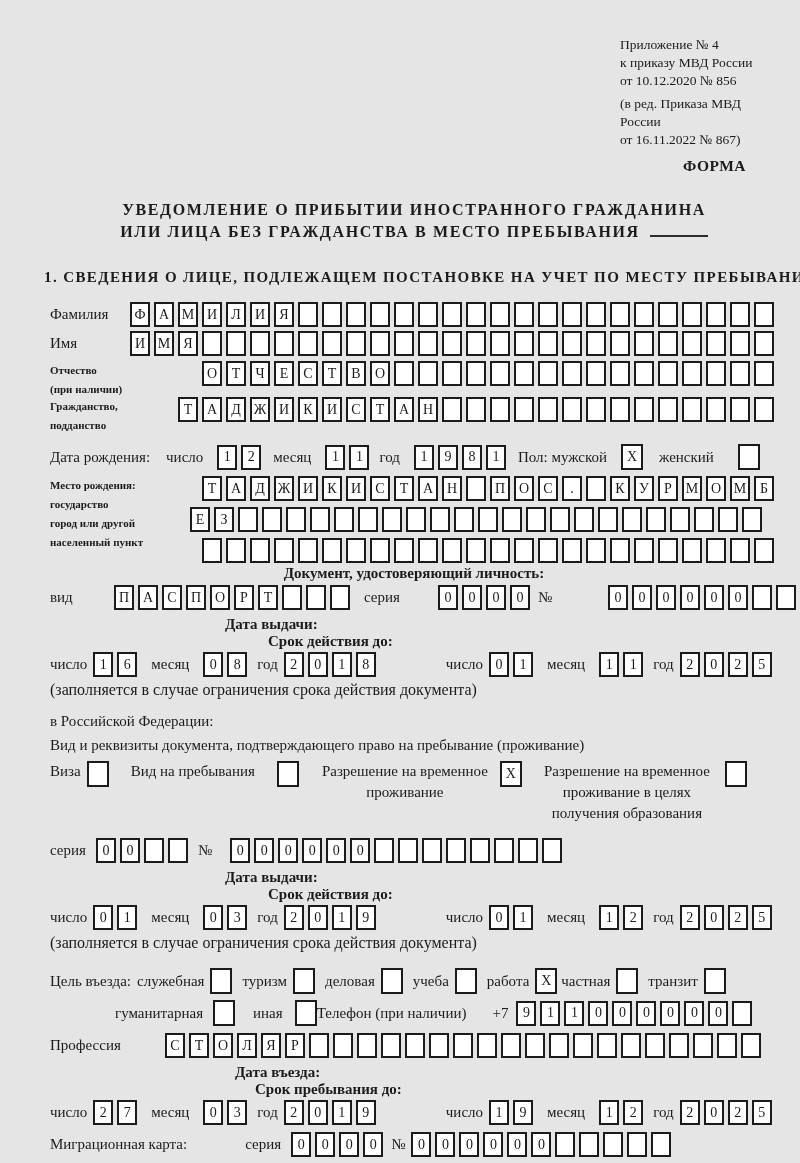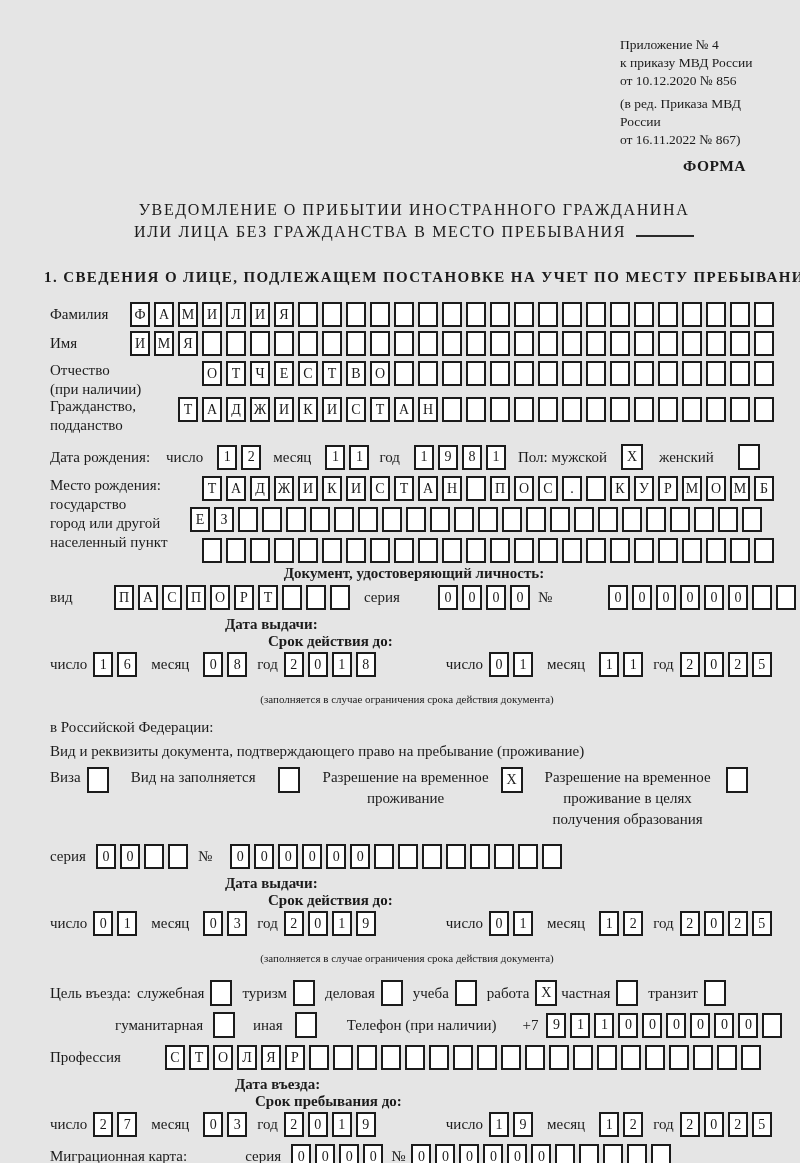--- a/index.html
+++ b/index.html
@@ -3,32 +3,32 @@
 <meta charset="utf-8">
 <style>
   * { box-sizing: border-box; margin: 0; padding: 0; }
   body { background:#ffffff; font-family:"Liberation Serif", serif; color:#1b1b1b; }
   .page { position:relative; width:800px; height:1163px; background:#e5e5e5; padding:36px 22px 0 50px; overflow:hidden; }
 
   .appendix { margin-left:570px; font-size:13.5px; line-height:18px; }
   .appendix .grp2 { margin-top:5px; }
   .forma { text-align:right; padding-right:32px; font-weight:bold; font-size:15.5px; margin-top:8px; letter-spacing:0.5px; }
 
-  .title { text-align:center; font-weight:normal; font-size:16px; letter-spacing:1.6px; margin-top:24px; line-height:22px; }
+  .title { text-align:center; font-weight:bold; font-size:16px; letter-spacing:1.6px; margin-top:24px; line-height:22px; }
   .blank-line { display:inline-block; width:58px; border-bottom:2.5px solid #2b2b2b; height:14px; margin-left:10px; }
 
   .sec-heading { font-weight:bold; font-size:15px; letter-spacing:1.4px; margin-top:26px; margin-left:-6px; white-space:nowrap; }
 
   .cells { display:flex; gap:4px; flex:none; }
   .cell { flex:none; width:20px; height:25px; border:2px solid #1b1b1b; display:flex; align-items:center; justify-content:center; font-size:14px; line-height:1; background:#fff; }
   .cbwrap .cell { width:22px; height:26px; }
 
   .frow { display:flex; align-items:center; }
   .lbl { font-size:15px; flex:none; }
-  .lbl2 { font-size:15px; line-height:19px; }
+  .lbl2 { font-size:11px; line-height:19px;font-weight:bold; }
 
   .r-fam { margin-top:16px; }
   .r-fam .lbl, .r-imya .lbl { width:80px; }
   .r-imya { margin-top:4px; }
   .r-otch { margin-top:5px; align-items:flex-start; }
   .r-otch .lblcol { width:152px; flex:none; }
   .r-grazh { margin-top:-2px; align-items:flex-start; }
   .r-grazh .lblcol { width:128px; flex:none; }
 
   .r-bdate { margin-top:9px; }
@@ -43,21 +43,21 @@
   .center-bold { text-align:center; font-weight:bold; font-size:15px; margin-top:-4px; }
 
   .r-vid { margin-top:3px; }
   .r-vid .lbl { width:64px; }
 
   .dp-labels { display:flex; font-weight:bold; font-size:15px; margin-top:6px;flex-direction:column; }
   .dp-row { display:flex; align-items:center; margin-top:2px; }
   .dp-row .lbl { margin-right:6px; }
   .dp-row .m { margin-left:14px; }
   .dp-row .g { margin-left:10px; }
-  .note { font-size:11px; text-align:center; padding-right:14px; margin-top:16px; }
+  .note { font-size:16px; text-align:left; padding-right:14px; margin-top:4px; }
 
   .intro { font-size:15px; margin-top:10px; line-height:24px; }
 
   .opt-row { display:flex; align-items:flex-start; margin-top:4px; }
   .opt { display:flex; align-items:flex-start; }
   .opt .cbwrap { margin-left:9px; }
   .opt-text { font-size:15px; line-height:21px; }
   .opt-center { text-align:center; }
 
   .r-serial { margin-top:14px; }
@@ -431,21 +431,21 @@
   </div>
 
   <div class="opt-row">
     <div class="opt">
       <span class="opt-text">Виза</span>
       <span class="cells cbwrap" style="margin-left:6px">
           <span class="cell"></span>
         </span>
     </div>
     <div class="opt" style="margin-left:22px">
-      <span class="opt-text">Вид на заполняется</span>
+      <span class="opt-text">Вид на пребывания</span>
       <span class="cells cbwrap" style="margin-left:22px">
           <span class="cell"></span>
         </span>
     </div>
     <div class="opt" style="margin-left:20px">
       <span class="opt-text opt-center" style="width:172px">Разрешение на временное проживание</span>
       <span class="cells cbwrap">
           <span class="cell">X</span>
         </span>
     </div>
@@ -560,21 +560,21 @@
 
   <div class="frow r-gum">
     <span class="opt-text" style="margin-left:65px">гуманитарная</span>
     <span class="cells cbwrap" style="margin-left:10px">
         <span class="cell"></span>
       </span>
     <span class="opt-text" style="margin-left:18px">иная</span>
     <span class="cells cbwrap" style="margin-left:12px">
         <span class="cell"></span>
       </span>
-    <span class="lbl" style="margin-left:30px">Телефон (при наличии)</span>
+    <span class="lbl" style="">Телефон (при наличии)</span>
     <span class="lbl" style="margin-left:26px">+7</span>
     <span class="cells" style="margin-left:8px">
         <span class="cell">9</span>
         <span class="cell">1</span>
         <span class="cell">1</span>
         <span class="cell">0</span>
         <span class="cell">0</span>
         <span class="cell">0</span>
         <span class="cell">0</span>
         <span class="cell">0</span>

